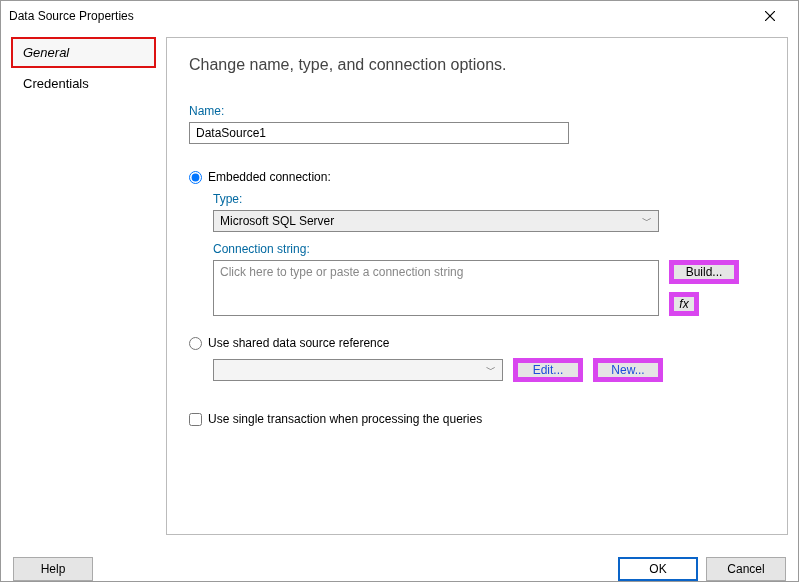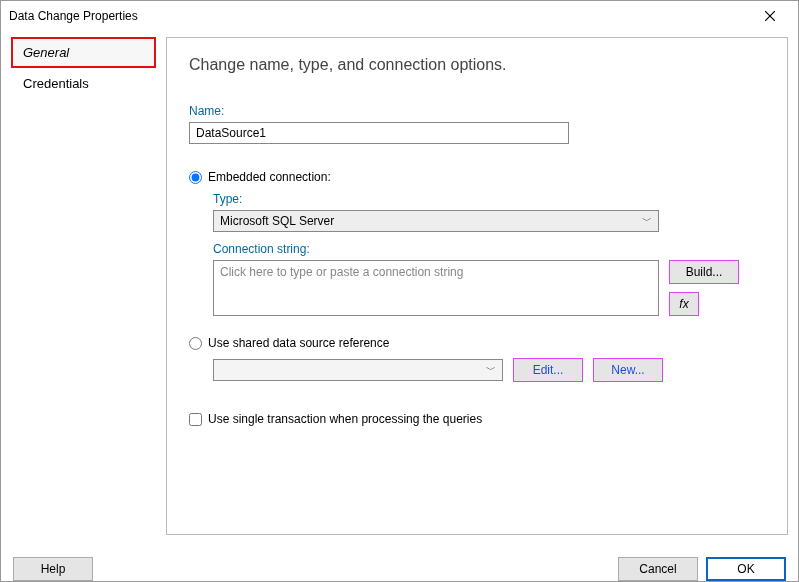--- a/index.html
+++ b/index.html
@@ -126,21 +126,21 @@
   .textarea::placeholder { color: #888; }
   .btn-col {
     display: flex;
     flex-direction: column;
     gap: 8px;
   }
   .btn {
     min-width: 70px;
     height: 24px;
     background: #e5e5e5;
-    border: 1px solid #d946ef;
+    border: 5px solid #d946ef;
     font-size: 12px;
     cursor: pointer;
     font-family: inherit;
     display: inline-flex;
     align-items: center;
     justify-content: center;
     padding: 0 10px;
   }
   .btn.small { width: 30px; min-width: 30px; font-style: italic; }
   .btn:disabled, .btn.disabled {
@@ -186,21 +186,21 @@
     background: #fff;
     border: 2px solid #0a64c8;
   }
 </style>
 </head>
 <body>
 
 <div class="window">
 
   <div class="titlebar">
-    <span class="titlebar-title">Data Change Properties</span>
+    <span class="titlebar-title">Data Source Properties</span>
     <div class="close-btn">
       <svg width="10" height="10" viewBox="0 0 10 10">
         <line x1="0" y1="0" x2="10" y2="10" stroke="#000" stroke-width="1.2"></line>
         <line x1="10" y1="0" x2="0" y2="10" stroke="#000" stroke-width="1.2"></line>
       </svg>
     </div>
   </div>
 
   <div class="body">
 
@@ -267,17 +267,17 @@
         <input type="checkbox" style="">
         <span>Use single transaction when processing the queries</span>
       </label>
 
     </div>
   </div>
 
   <div class="footer">
     <button class="btn-footer">Help</button>
     <div class="spacer"></div>
+    <button class="btn-footer primary">OK</button>
     <button class="btn-footer">Cancel</button>
-    <button class="btn-footer primary">OK</button>
   </div>
 
 </div>
 
 </body></html>

